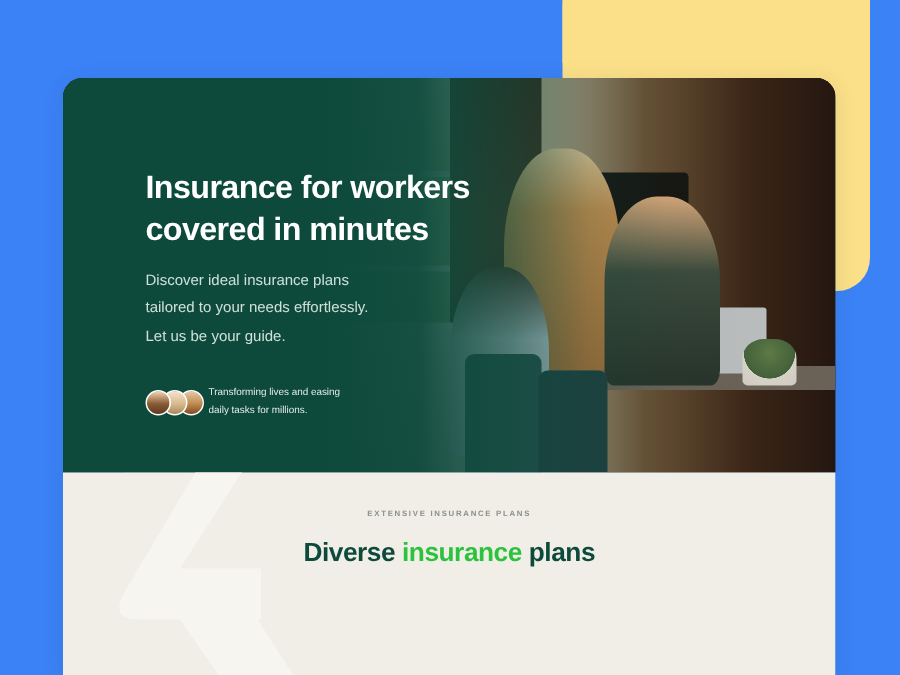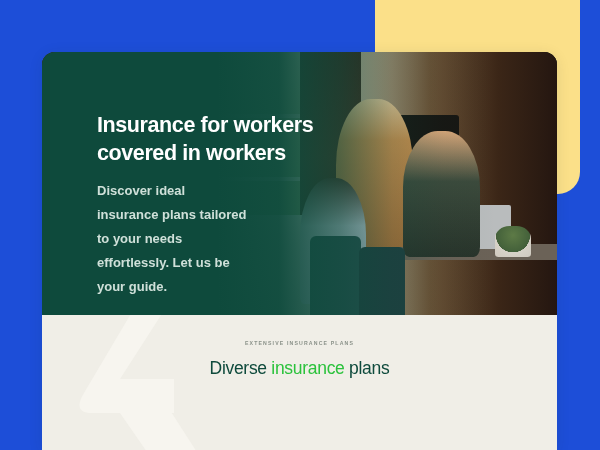--- a/index.html
+++ b/index.html
@@ -11,21 +11,21 @@
     height: 450px;
     overflow: hidden;
     font-family: "Liberation Sans", sans-serif;
     background: #d9e6ea;
   }
 
   .canvas {
     position: relative;
     width: 600px;
     height: 450px;
-    background: #1d4ed8;
+    background: #3b82f6;
     overflow: hidden;
   }
 
   
   .yellow-shape {
     position: absolute;
     left: 375px;
     top: -18px;
     width: 205px;
     height: 212px;
@@ -228,23 +228,23 @@
     margin: 0;
     color: #ffffff;
     font-size: 21.5px;
     line-height: 1.3;
     font-weight: 700;
     letter-spacing: -.4px;
   }
   .hero-sub {
     margin: 11px 0 0 0;
     color: #cfe0d9;
-    font-size: 13px;
+    font-size: 10px;
     line-height: 1.85;
-    font-weight: 700;
+    font-weight: 400;
     max-width: 150px;
   }
 
   .social-proof {
     display: flex;
     align-items: center;
     gap: 9px;
     margin-top: 22px;
   }
   .avatars {
@@ -301,21 +301,21 @@
     color: #8a9189;
     font-size: 5.2px;
     letter-spacing: 1.15px;
     font-weight: 700;
     text-transform: uppercase;
   }
   .section-title {
     margin: 11px 0 0 0;
     font-size: 17.5px;
     line-height: 1.35;
-    font-weight: 400;
+    font-weight: 700;
     color: #0e4a3c;
     letter-spacing: -.3px;
   }
   .accent {
     color: #2bc23c;
   }
 </style>
 </head>
 <body>
 
@@ -342,21 +342,21 @@
         <div class="photo-chair-a"></div>
         <div class="photo-chair-b"></div>
         <div class="photo-plant"></div>
       </div>
 
       <div class="hero-veil"></div>
 
       <div class="hero-content">
         <h1 class="hero-title">
           <span>Insurance for workers</span><br>
-          <span>covered in workers</span>
+          <span>covered in minutes</span>
         </h1>
         <p class="hero-sub">Discover ideal insurance plans tailored to your needs effortlessly. Let us be your guide.</p>
 
         <div class="social-proof">
           <div class="avatars">
             <div class="avatar"></div>
             <div class="avatar"></div>
             <div class="avatar"></div>
           </div>
           <div class="social-text">Transforming lives and easing daily tasks for millions.</div>

